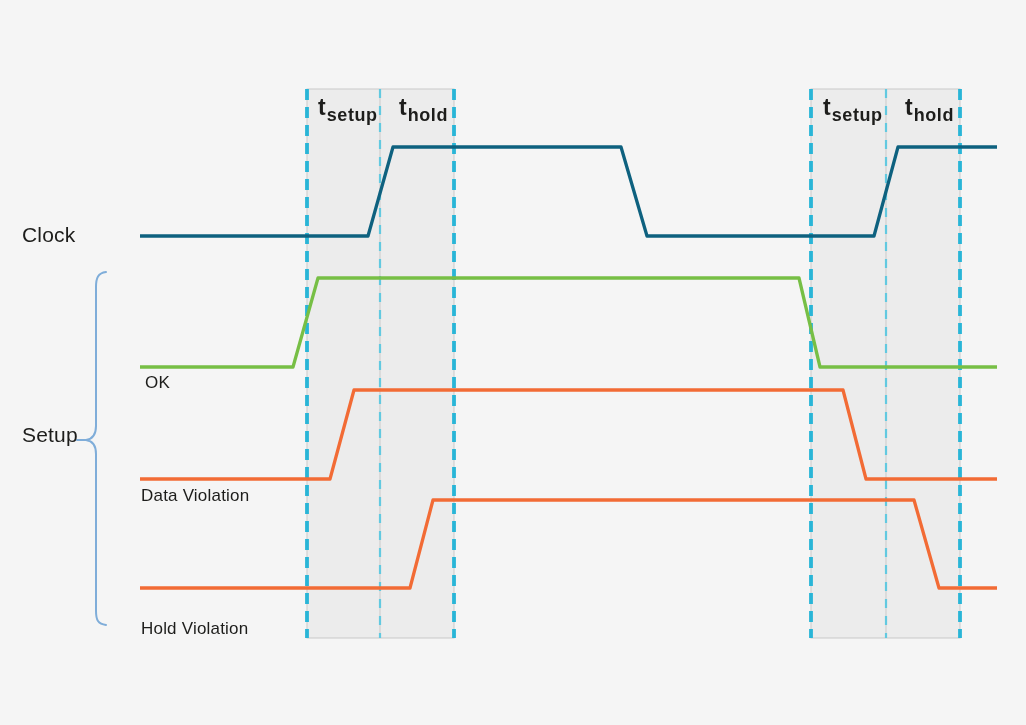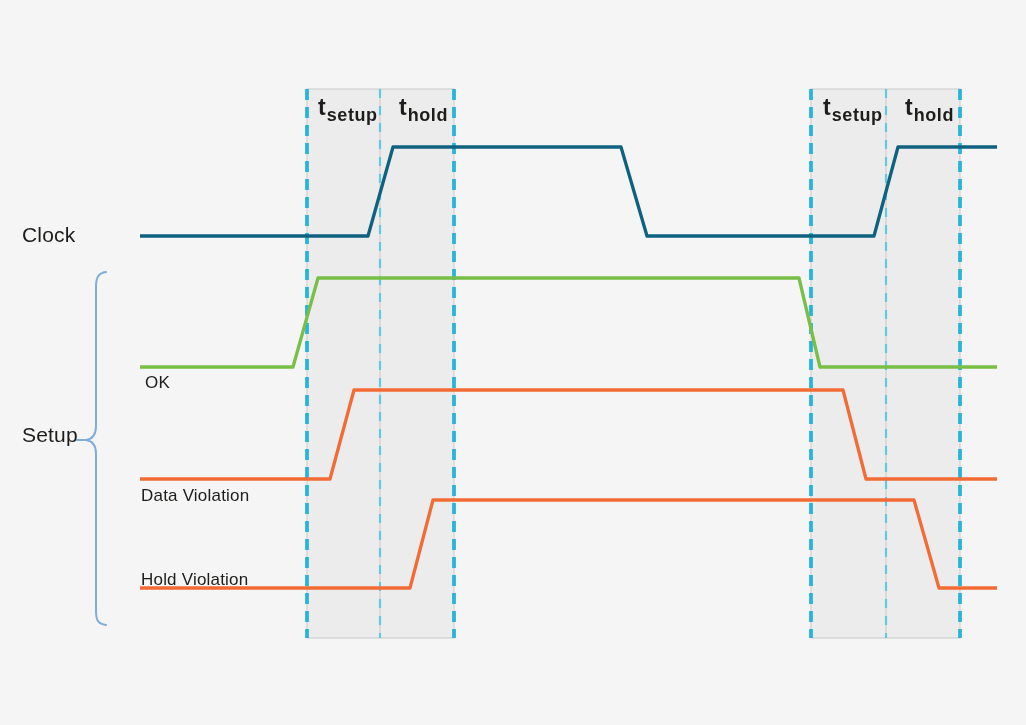--- a/index.html
+++ b/index.html
@@ -23,21 +23,21 @@
     font-weight:400;
     white-space:nowrap;
     user-select:none;
   }
   .sig-group-lbl{font-size:21px;letter-spacing:0.2px;}
   .sig-sub-lbl{font-size:17px;letter-spacing:0.2px;}
   #clock-label{left:22px;top:223px;}
   #data-label{left:22px;top:423px;}
   #ok-label{left:124px;top:373px;margin-left:21px;}
   #setup-violation-label{left:141px;top:486px;}
-  #hold-violation-label{left:141px;top:570px;}
+  #hold-violation-label{left:141px;top:619px;}
   .tlab{
     position:absolute;
     top:94px;
     font-weight:700;
     font-size:23px;
     color:#1d1d1b;
     white-space:nowrap;
     user-select:none;
   }
   .tlab .sub{

